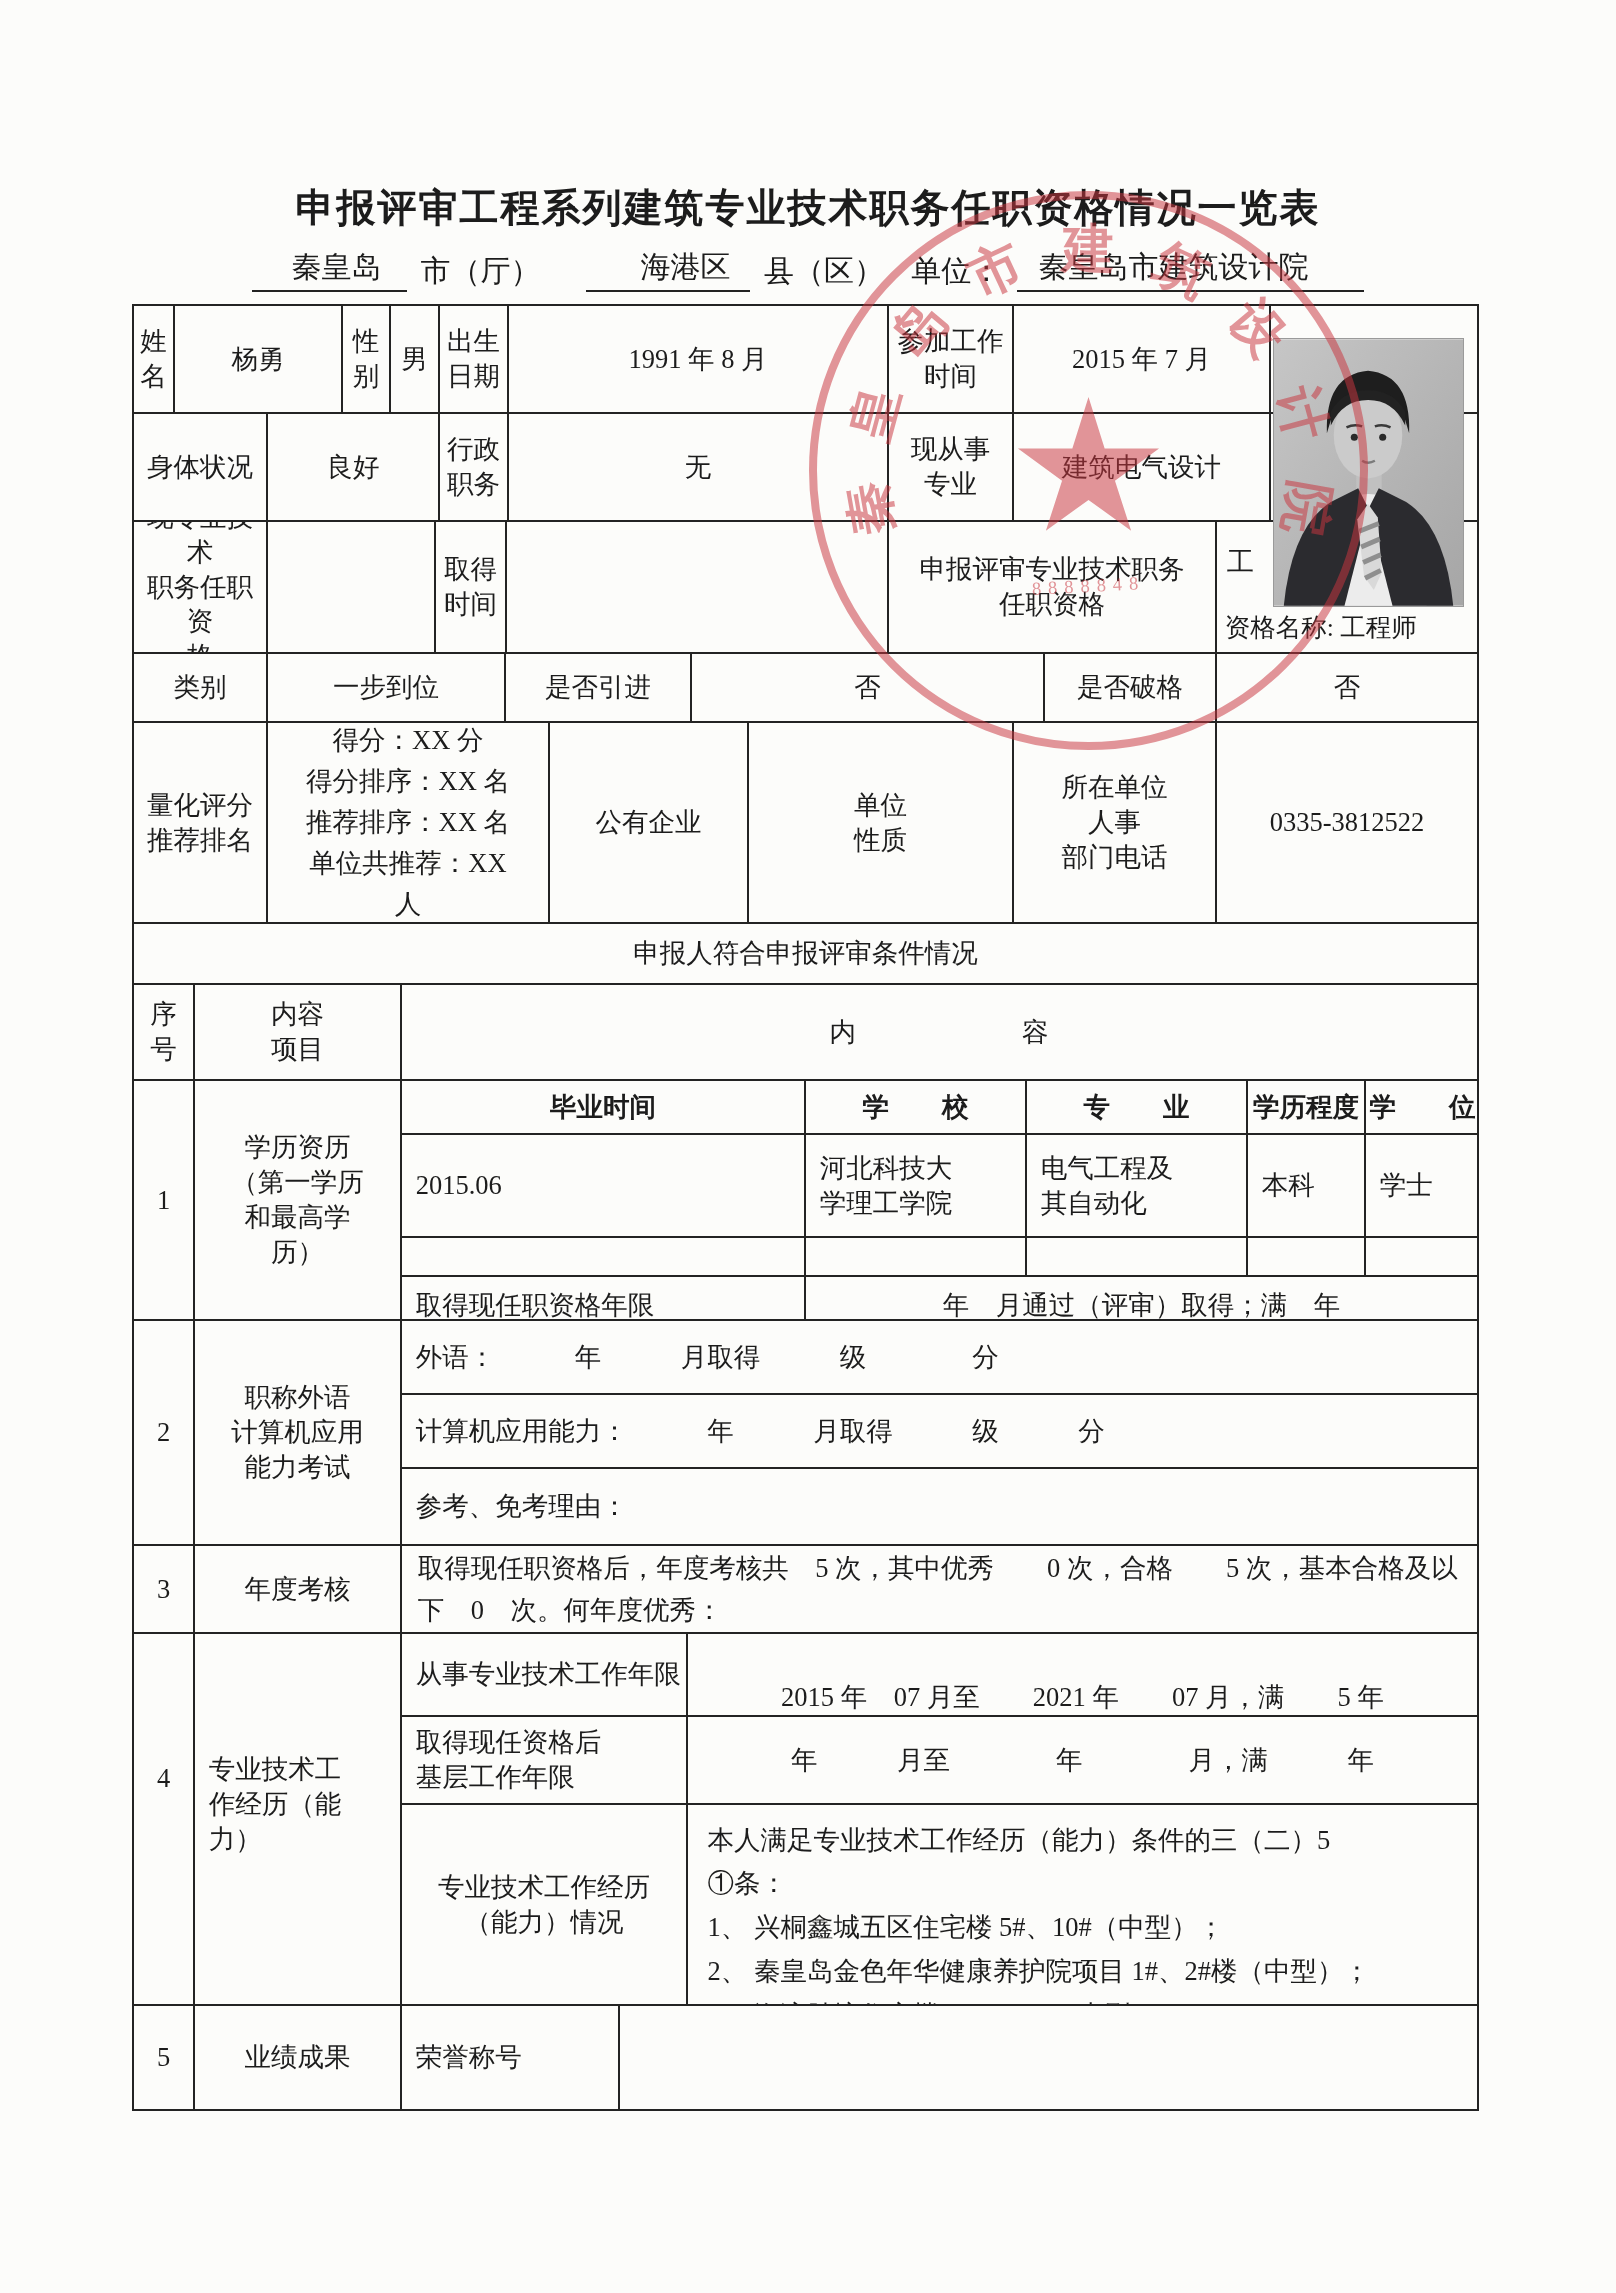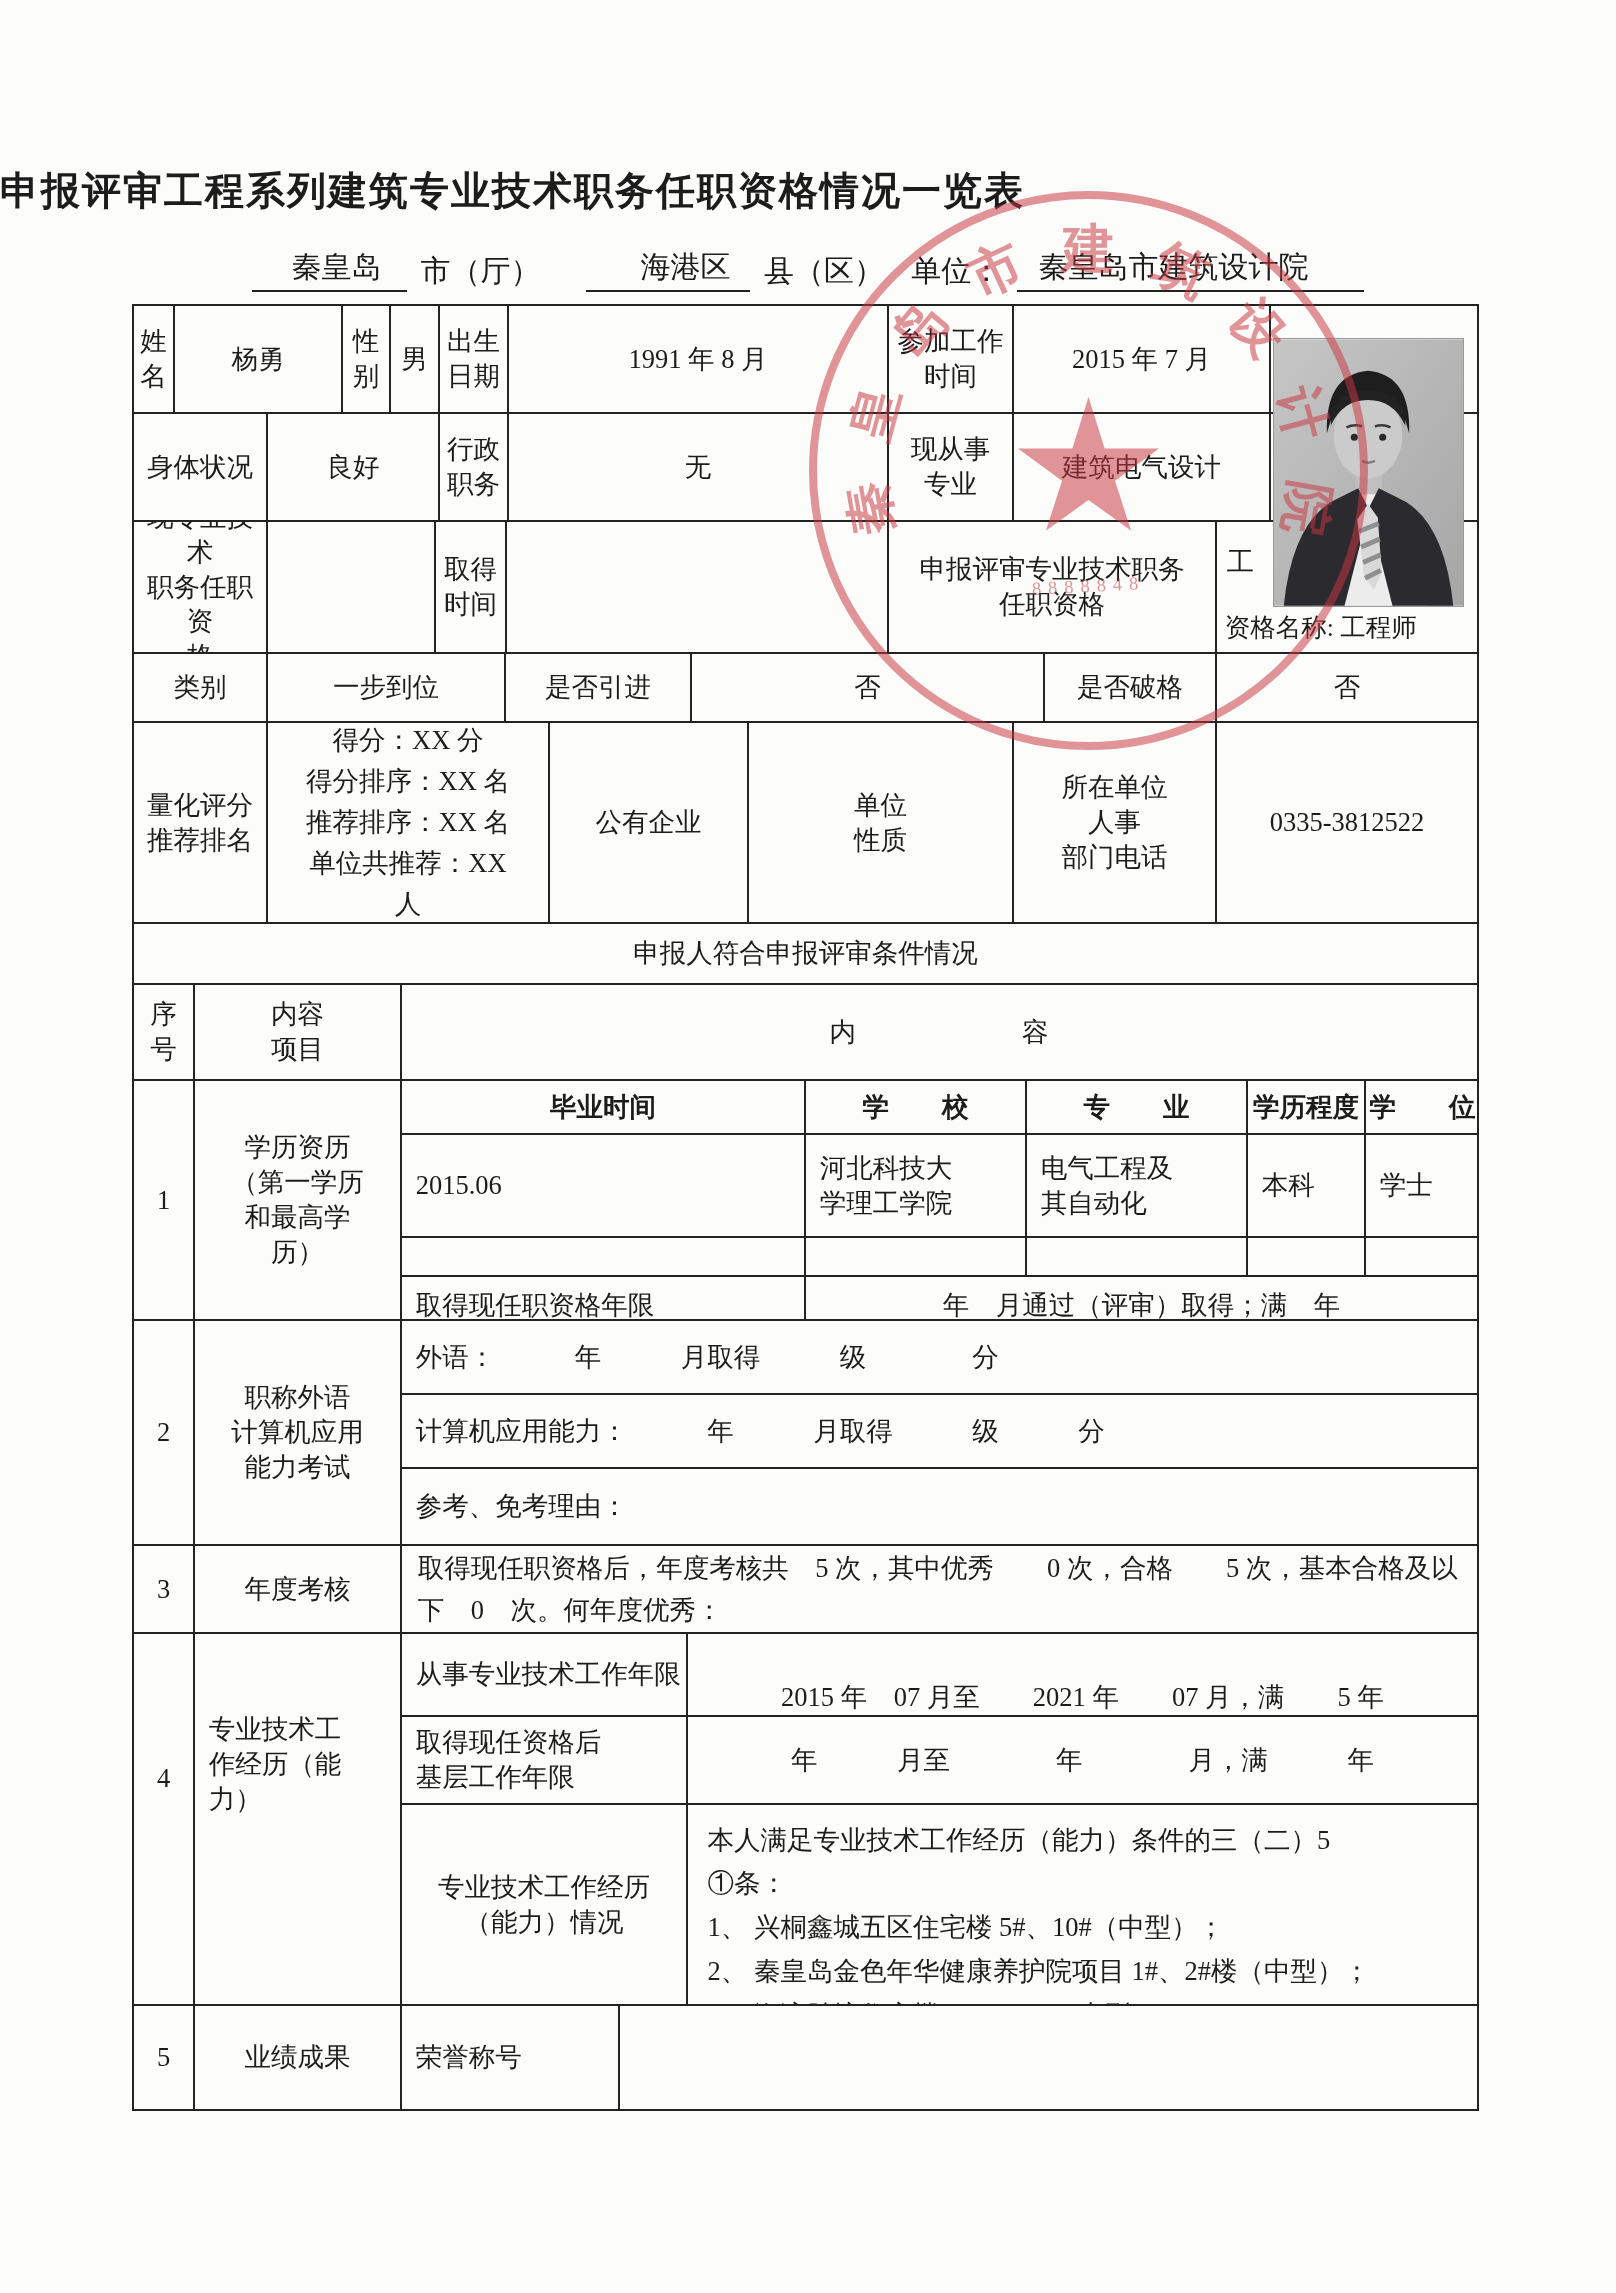--- a/index.html
+++ b/index.html
@@ -1,18 +1,18 @@
 <!DOCTYPE html>
 <html><head>
 <meta charset="utf-8">
 <style>
   html,body{margin:0;padding:0;background:#e8e8e8;}
   .page{position:relative;width:1616px;height:2294px;background:#fcfcfa;
         font-family:"Liberation Serif","DejaVu Serif",serif;color:#1c1c1c;overflow:hidden;margin:0 auto;}
-  .title{position:absolute;top:164px;left:0;width:100%;
+  .title{position:absolute;top:181px;left:0;width:100%;text-align:center;
          font-size:39px;font-weight:bold;letter-spacing:2px;}
   .subtitle{position:absolute;top:247px;left:0;width:100%;display:flex;
             justify-content:center;align-items:flex-end;font-size:30px;white-space:nowrap;}
   .u{border-bottom:2.9px solid #222;}
   .pre{white-space:pre-line;}
   
   .tbl{position:absolute;left:132px;top:304px;width:1343px;height:1803px;
        border:2.9px solid #232323;box-sizing:content-box;display:flex;flex-direction:column;
        font-size:26.5px;line-height:1.32;}
   .tr{display:flex;border-bottom:2px solid #232323;box-sizing:border-box;flex:0 0 auto;}
@@ -204,21 +204,21 @@
     </div>
 
     <div class="tr" style="height:88px;">
       <div class="td" style="flex:0 0 61px;">3</div>
       <div class="td" style="flex:0 0 207px;">年度考核</div>
       <div class="td left" style="flex:0 0 1075px;padding:0 15.7px;line-height:1.6;">取得现任职资格后，年度考核共　5 次，其中优秀　　0 次，合格　　5 次，基本合格及以下　0　次。何年度优秀：</div>
     </div>
 
     <div class="tr" style="height:372px;">
       <div class="td" style="flex:0 0 61px;align-items:flex-start;padding-top:127px;">4</div>
-      <div class="td pre left padl" style="flex:0 0 207px;align-items:flex-start;padding-top:78px;">专业技术工
+      <div class="td pre left padl" style="flex:0 0 207px;align-items:flex-start;padding-top:118px;">专业技术工
 作经历（能
 力）</div>
       <div class="td sub" style="flex:0 0 1075px;">
         <div class="scol">
           <div class="sr" style="height:83px;">
             <div class="td left padl" style="flex:0 0 286px;">从事专业技术工作年限</div>
             <div class="td" style="flex:1 1 auto;margin-top:45px;">2015 年　07 月至　　2021 年　　07 月，满　　5 年</div>
           </div>
           <div class="sr" style="height:88px;">
             <div class="td left padl pre" style="flex:0 0 286px;">取得现任资格后

